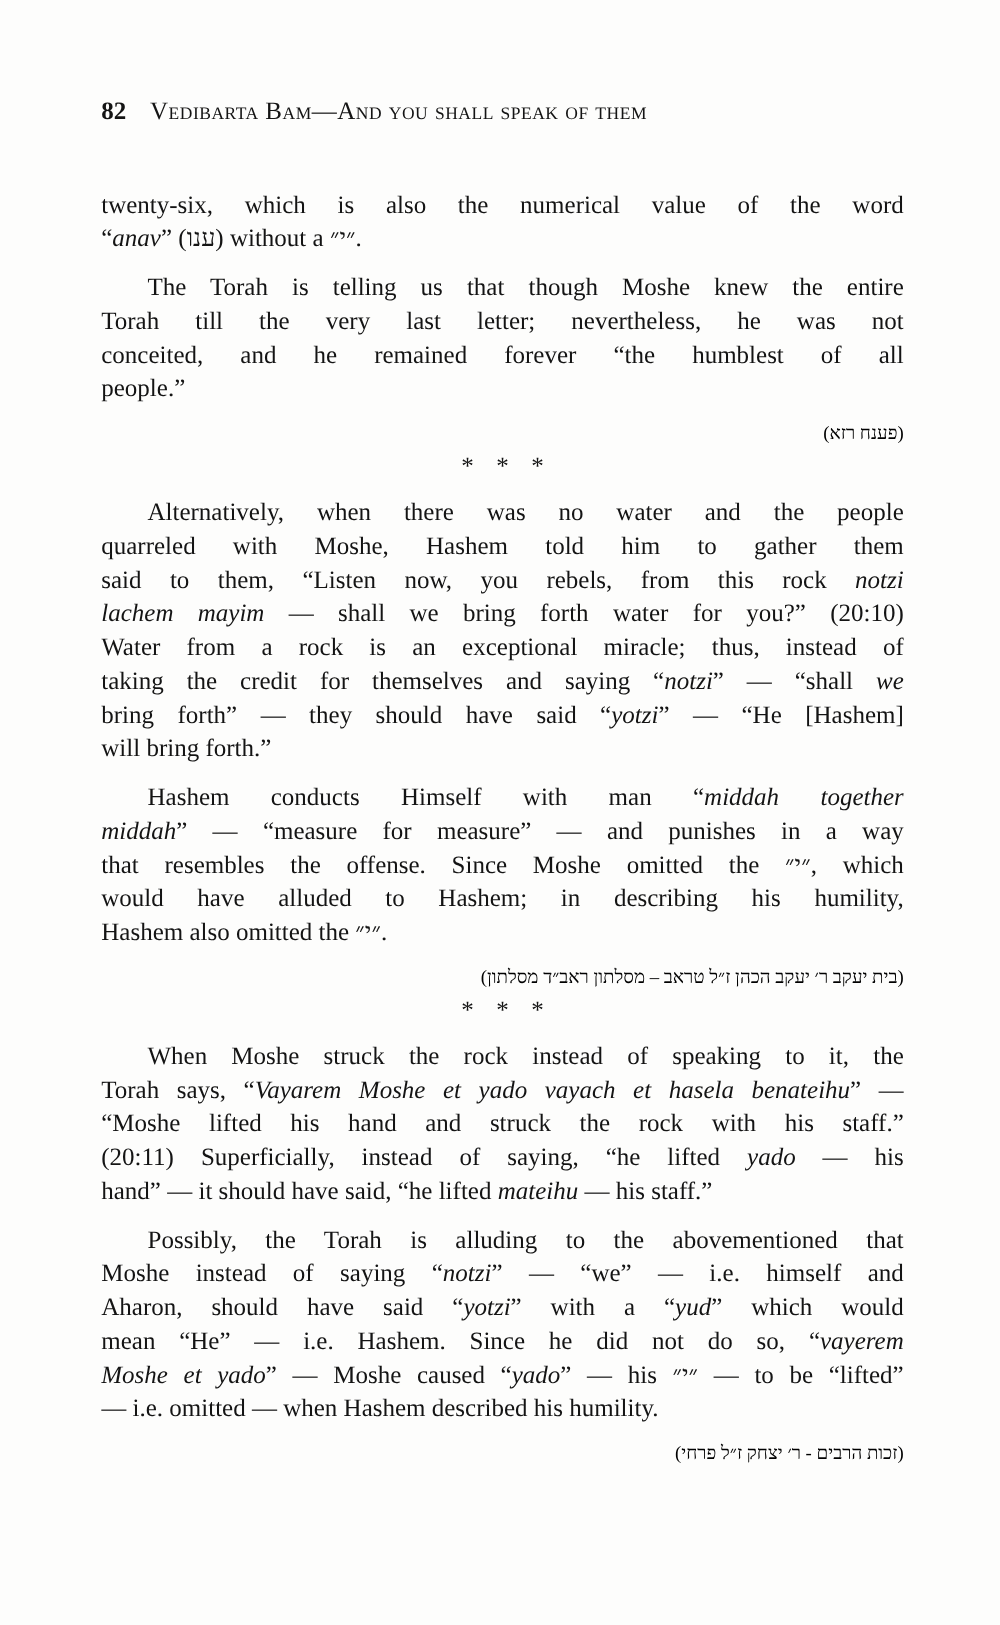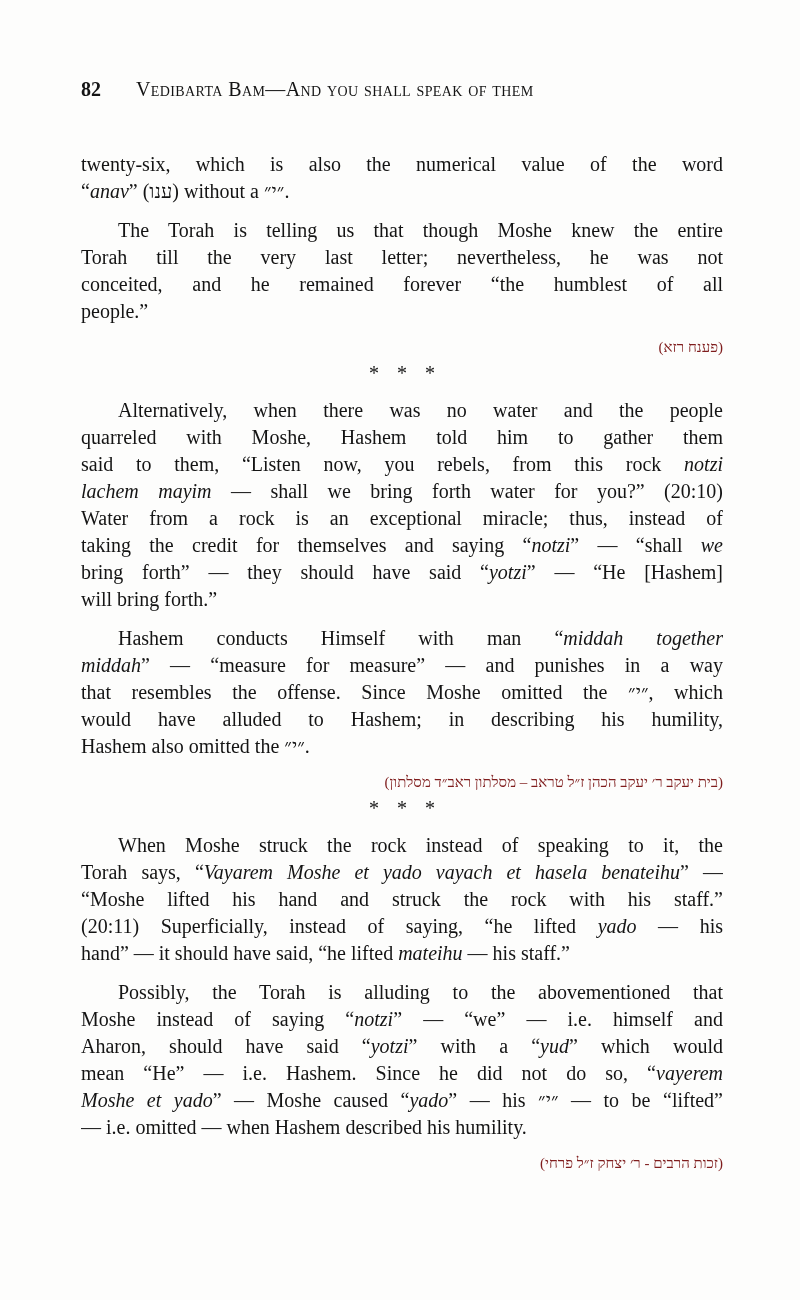--- a/index.html
+++ b/index.html
@@ -14,21 +14,21 @@
     color: #141414;
     font-family: "Liberation Serif", "DejaVu Sans", serif;
     overflow: hidden;
   }
   .header {
     position: absolute;
     left: 81px; top: 78px;
     width: 642px;
     display: flex;
     align-items: baseline;
-    gap: 35px;
+    gap: 19px;
     white-space: nowrap;
   }
   .page-number {
     font-weight: bold;
     font-size: 20px;
   }
   .book-title {
     font-variant: small-caps;
     font-size: 20px;
     letter-spacing: 0.4px;
@@ -52,21 +52,21 @@
     width: 100%;
   }
   .line.last { text-align: left; }
   .line.last::after { content: none; }
   .line.indent { text-indent: 37px; }
   .citation {
     direction: rtl;
     font-size: 15px;
     line-height: 20px;
     margin: 2px 0 0 0;
-    color: #7f1d1d;
+    color: #000000;
   }
   .separator {
     text-align: center;
     font-size: 20px;
     line-height: 20px;
     margin: 6px 0 14px 0;
     word-spacing: 13px;
   }
   i { font-style: italic; }
 </style>

